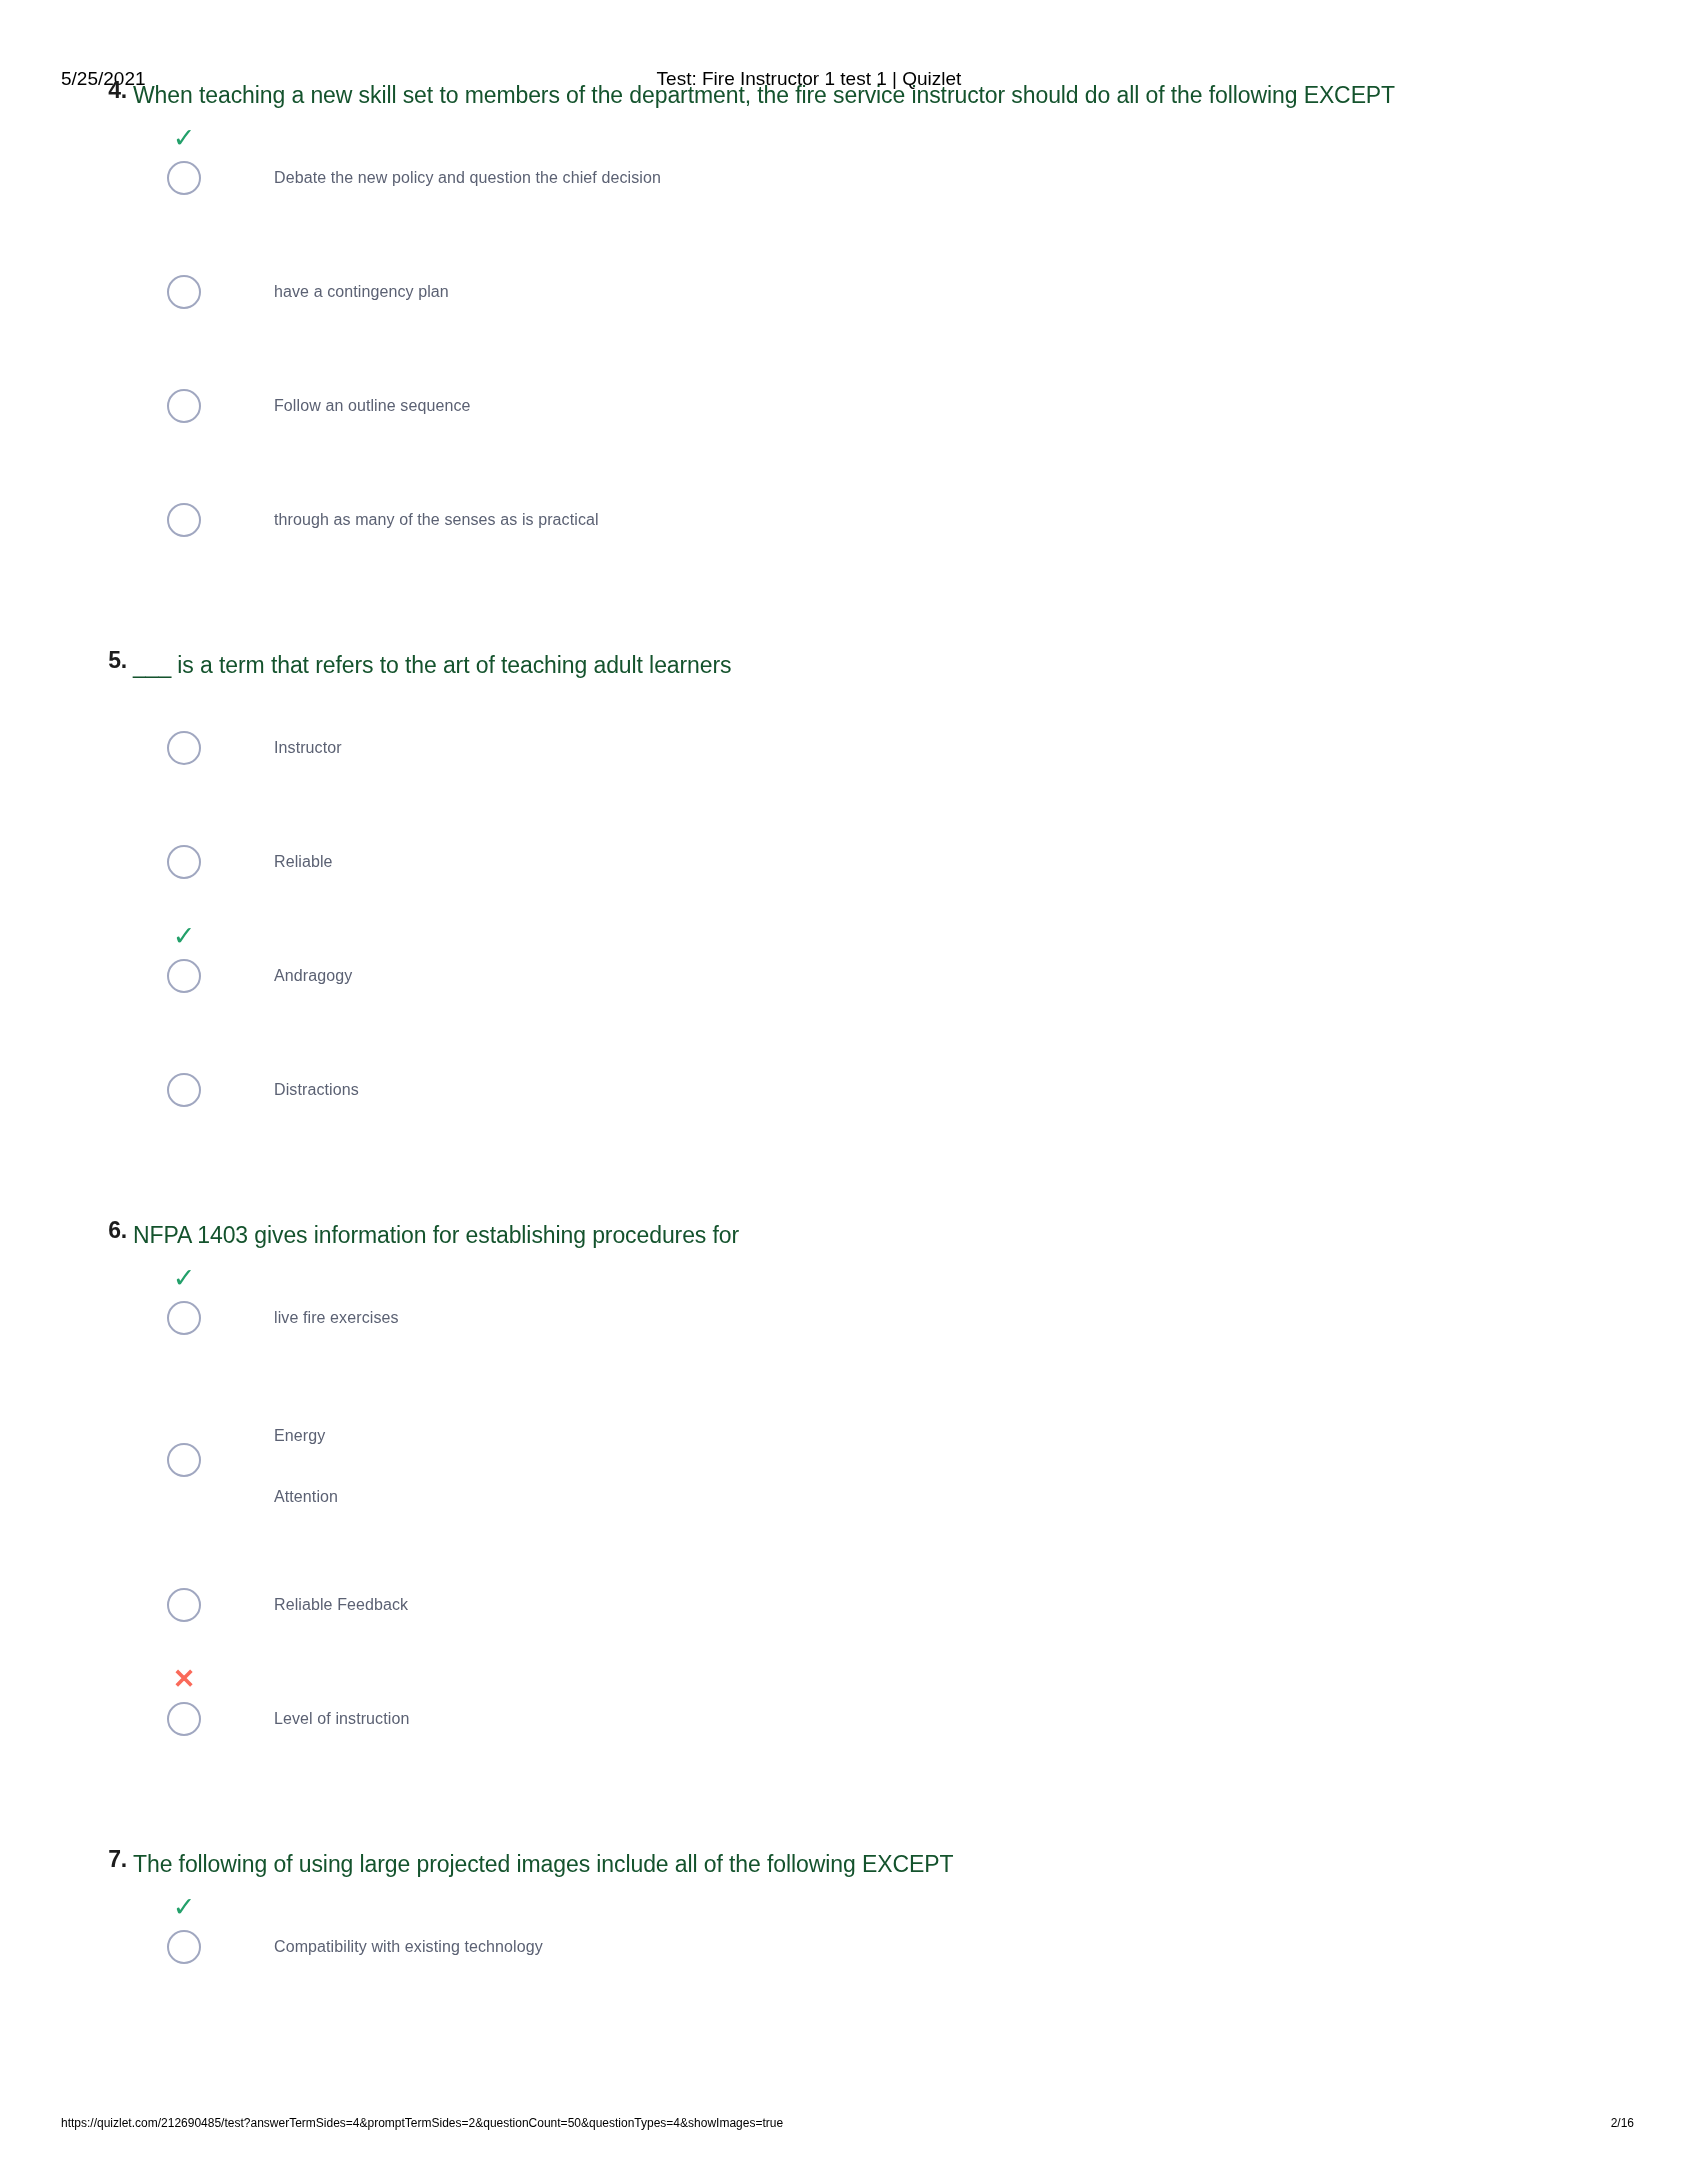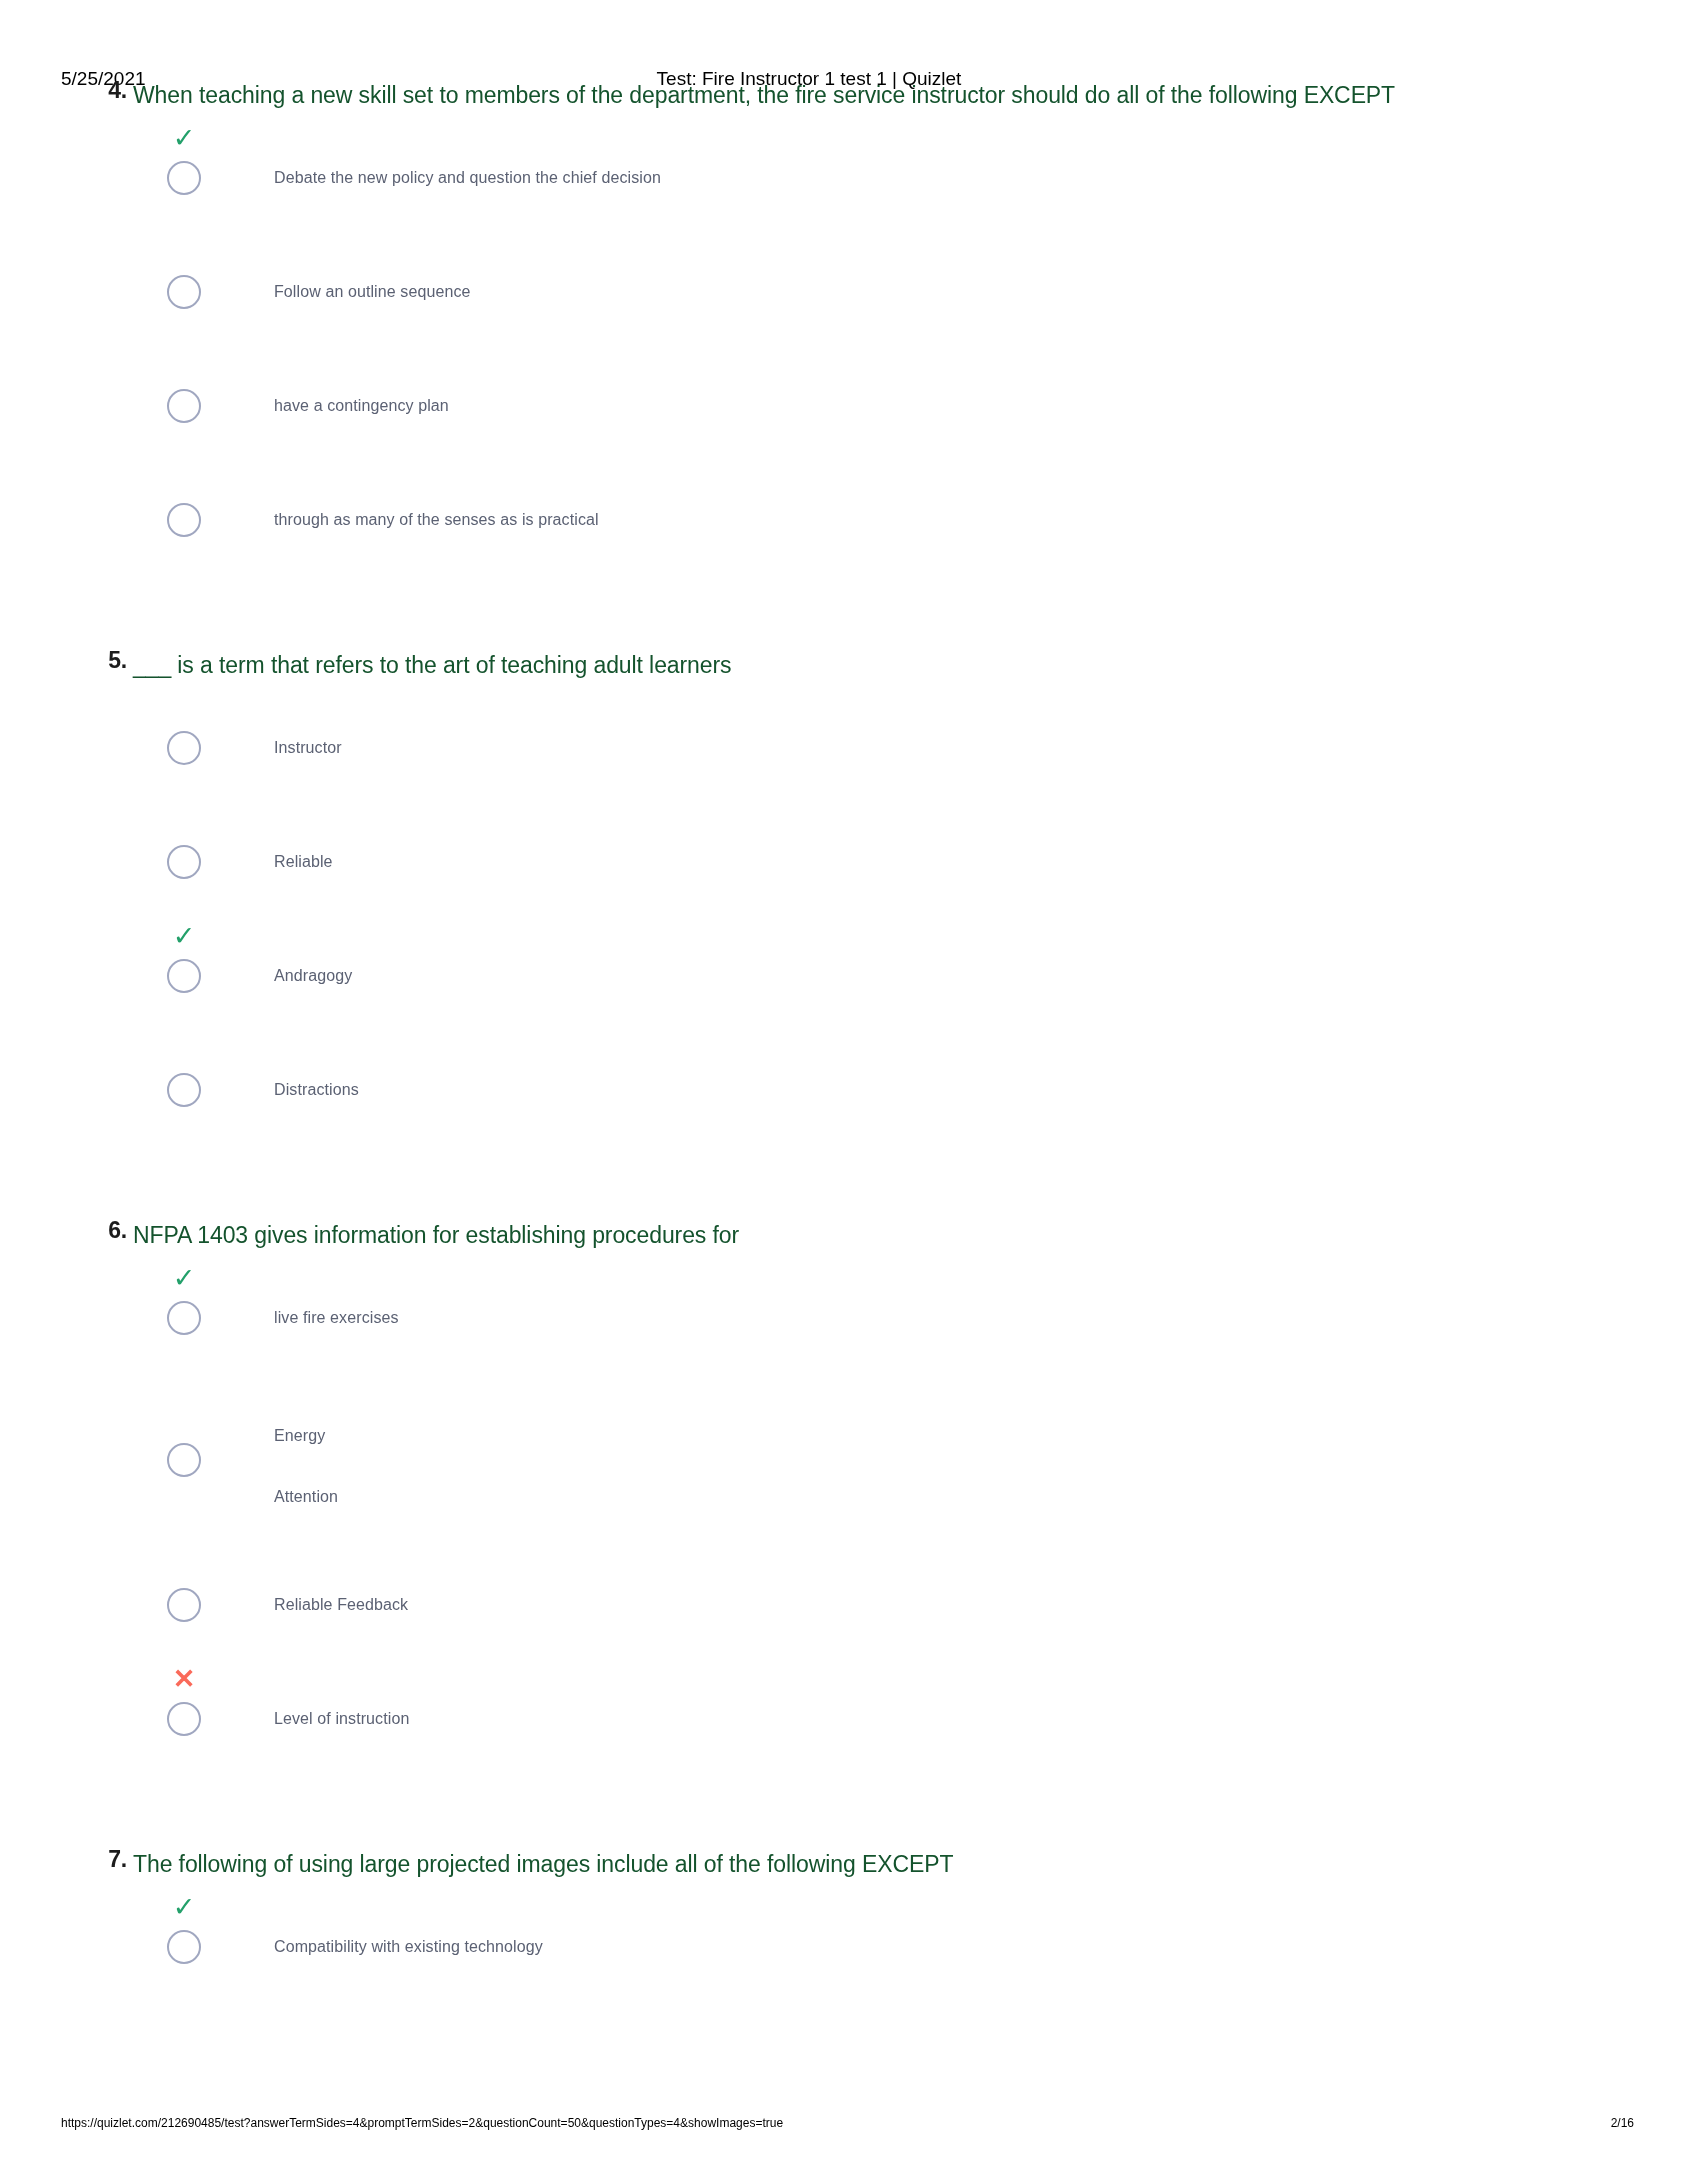--- a/index.html
+++ b/index.html
@@ -188,26 +188,26 @@
     <div class="options">
 
       <div class="option-row">
         <span class="status-mark correct">✓</span>
         <span class="radio"></span>
         <span class="option-label">Debate the new policy and question the chief decision</span>
       </div>
 
       <div class="option-row">
         <span class="radio"></span>
+        <span class="option-label">have a contingency plan</span>
+      </div>
+
+      <div class="option-row">
+        <span class="radio"></span>
         <span class="option-label">Follow an outline sequence</span>
-      </div>
-
-      <div class="option-row">
-        <span class="radio"></span>
-        <span class="option-label">have a contingency plan</span>
       </div>
 
       <div class="option-row">
         <span class="radio"></span>
         <span class="option-label">through as many of the senses as is practical</span>
       </div>
 
     </div>
   </div>
 

